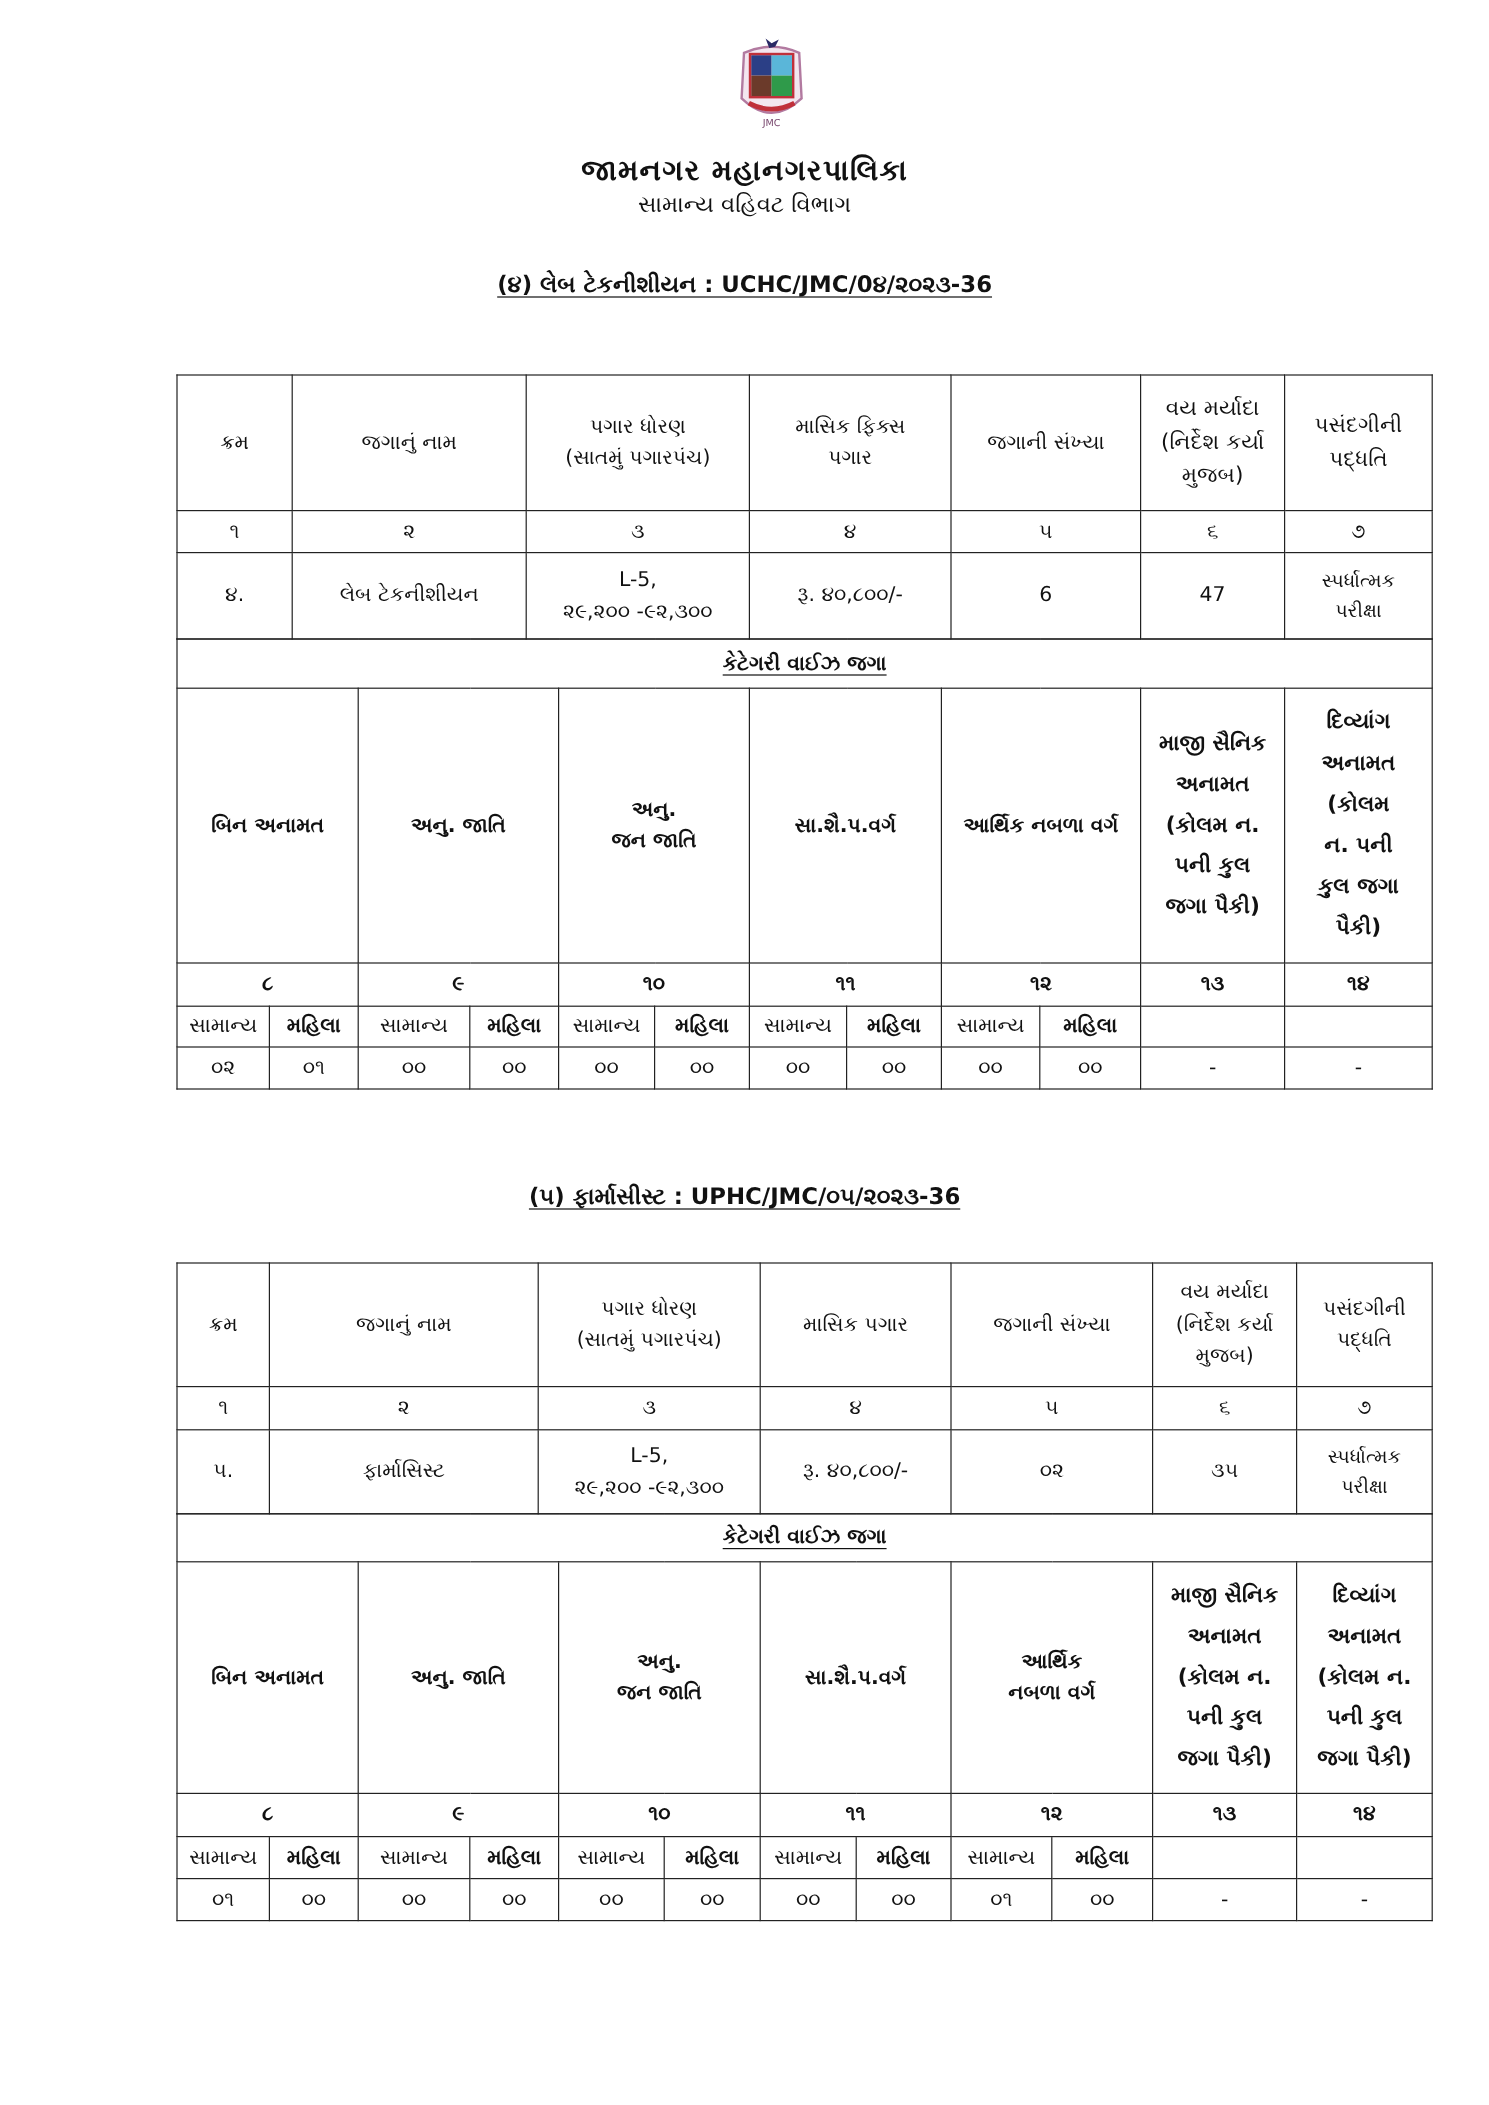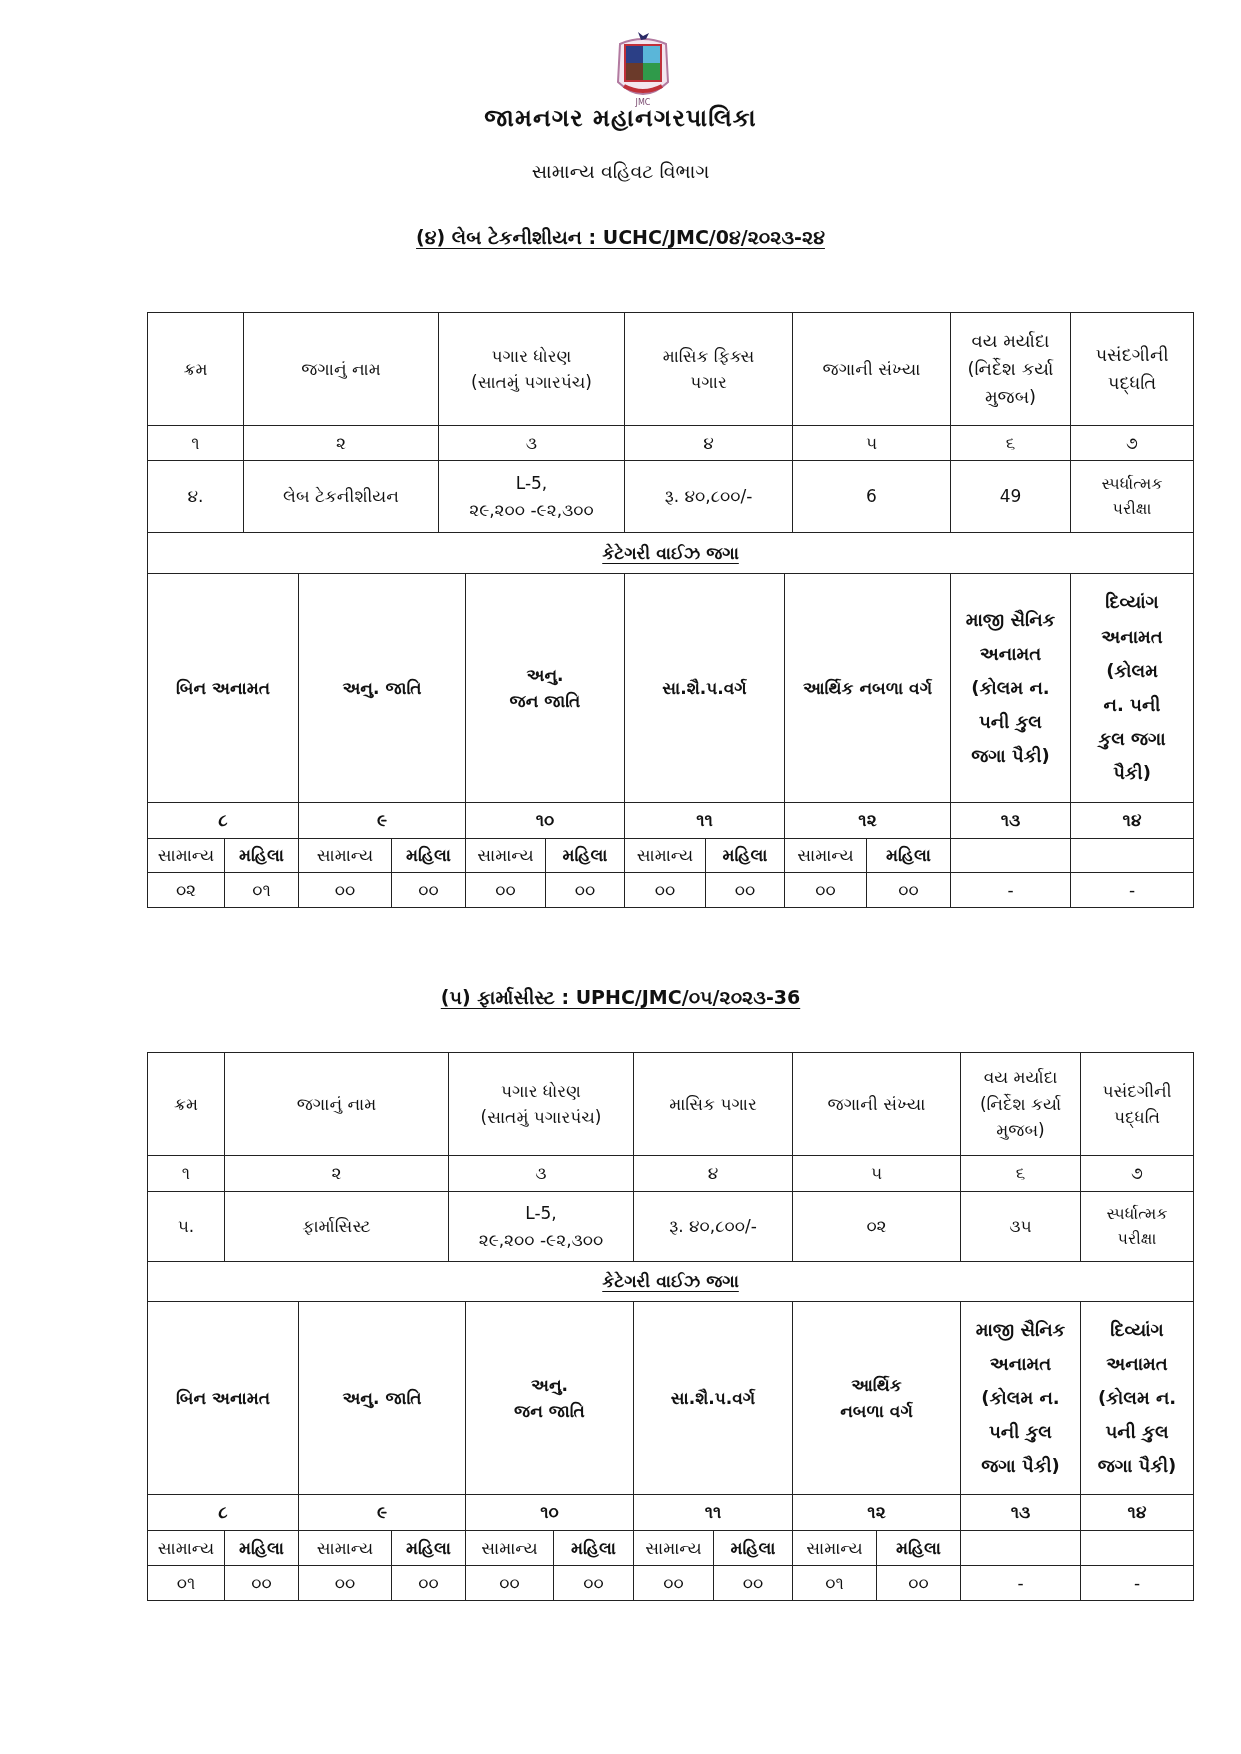--- a/index.html
+++ b/index.html
@@ -1,18 +1,18 @@
 <!DOCTYPE html>
 <html><head>
 <meta charset="utf-8">
 <style>
   html, body { margin: 0; padding: 0; background: #ffffff; }
   body { width: 1241px; height: 1754px; position: relative; font-family: "DejaVu Sans", sans-serif; color: #111; overflow: hidden; }
   .logo { position: absolute; left: 610px; top: 30px; width: 66px; height: 80px; }
-  .org-title { position: absolute; left: 0; width: 1241px; top: 104px; text-align: center; font-size: 24px; font-weight: bold; letter-spacing: 1px; }
+  .org-title { position: absolute; left: 0; width: 1241px; top: 128px; text-align: center; font-size: 24px; font-weight: bold; letter-spacing: 1px; }
   .dept-title { position: absolute; left: 0; width: 1241px; top: 160px; text-align: center; font-size: 19px; }
   .section-title { position: absolute; left: 0; width: 1241px; text-align: center; font-size: 19px; font-weight: bold; }
   .section-title span { text-decoration: underline; text-underline-offset: 4px; }
   table.grid { position: absolute; left: 147px; width: 1046px; border-collapse: collapse; table-layout: fixed; }
   table.grid td { border: 1.5px solid #222; text-align: center; vertical-align: middle; font-size: 17px; padding: 0 4px; line-height: 1.55; }
   table.grid td.bold { font-weight: bold; }
   td.cat-title { font-weight: bold; font-size: 20px; }
   td.cat-title span { text-decoration: underline; text-underline-offset: 4px; }
   .small { font-size: 16px; }
 </style>
@@ -26,21 +26,21 @@
   <rect x="33" y="16" width="17" height="17" fill="#5ab6d9"></rect>
   <rect x="16" y="33" width="17" height="17" fill="#6b3a2a"></rect>
   <rect x="33" y="33" width="17" height="17" fill="#2f9a4a"></rect>
   <rect x="15" y="15" width="36" height="36" fill="none" stroke="#c0303a" stroke-width="2"></rect>
   <path d="M14 56 Q33 66 52 56" fill="none" stroke="#c0303a" stroke-width="4"></path>
   <text x="33" y="75" font-size="8" text-anchor="middle" fill="#7a4a70" font-family="DejaVu Sans, sans-serif">JMC</text>
 </svg>
 <div class="org-title">જામનગર મહાનગરપાલિકા</div>
 <div class="dept-title">સામાન્ય વહિવટ વિભાગ</div>
 
-<div class="section-title" style="top:226px;"><span>(૪) લેબ ટેકનીશીયન  :  UCHC/JMC/0૪/૨૦૨૩-૨૪</span></div>
+<div class="section-title" style="top:226px;"><span>(૪) લેબ ટેકનીશીયન  :  UCHC/JMC/0૪/૨૦૨૩-36</span></div>
 
 <table class="grid" style="top:312px;">
   <colgroup>
     <col style="width:96px">
       <col style="width:195px">
       <col style="width:186px">
       <col style="width:168px">
       <col style="width:158px">
       <col style="width:120px">
       <col style="width:123px">
@@ -71,21 +71,21 @@
   </tr>
   <tr style="height:72px">
     <td>૪.</td>
     <td>લેબ ટેકનીશીયન</td>
     <td>
           <div>L-5,</div>
           <div>૨૯,૨૦૦ -૯૨,૩૦૦</div>
         </td>
     <td>રૂ. ૪૦,૮૦૦/-</td>
     <td>6</td>
-    <td>49</td>
+    <td>47</td>
     <td>
           <div class="small">સ્પર્ધાત્મક</div>
           <div class="small">પરીક્ષા</div>
         </td>
   </tr>
 </tbody>
   </table>
 
 <table class="grid" style="top:532px;">
   <colgroup>

